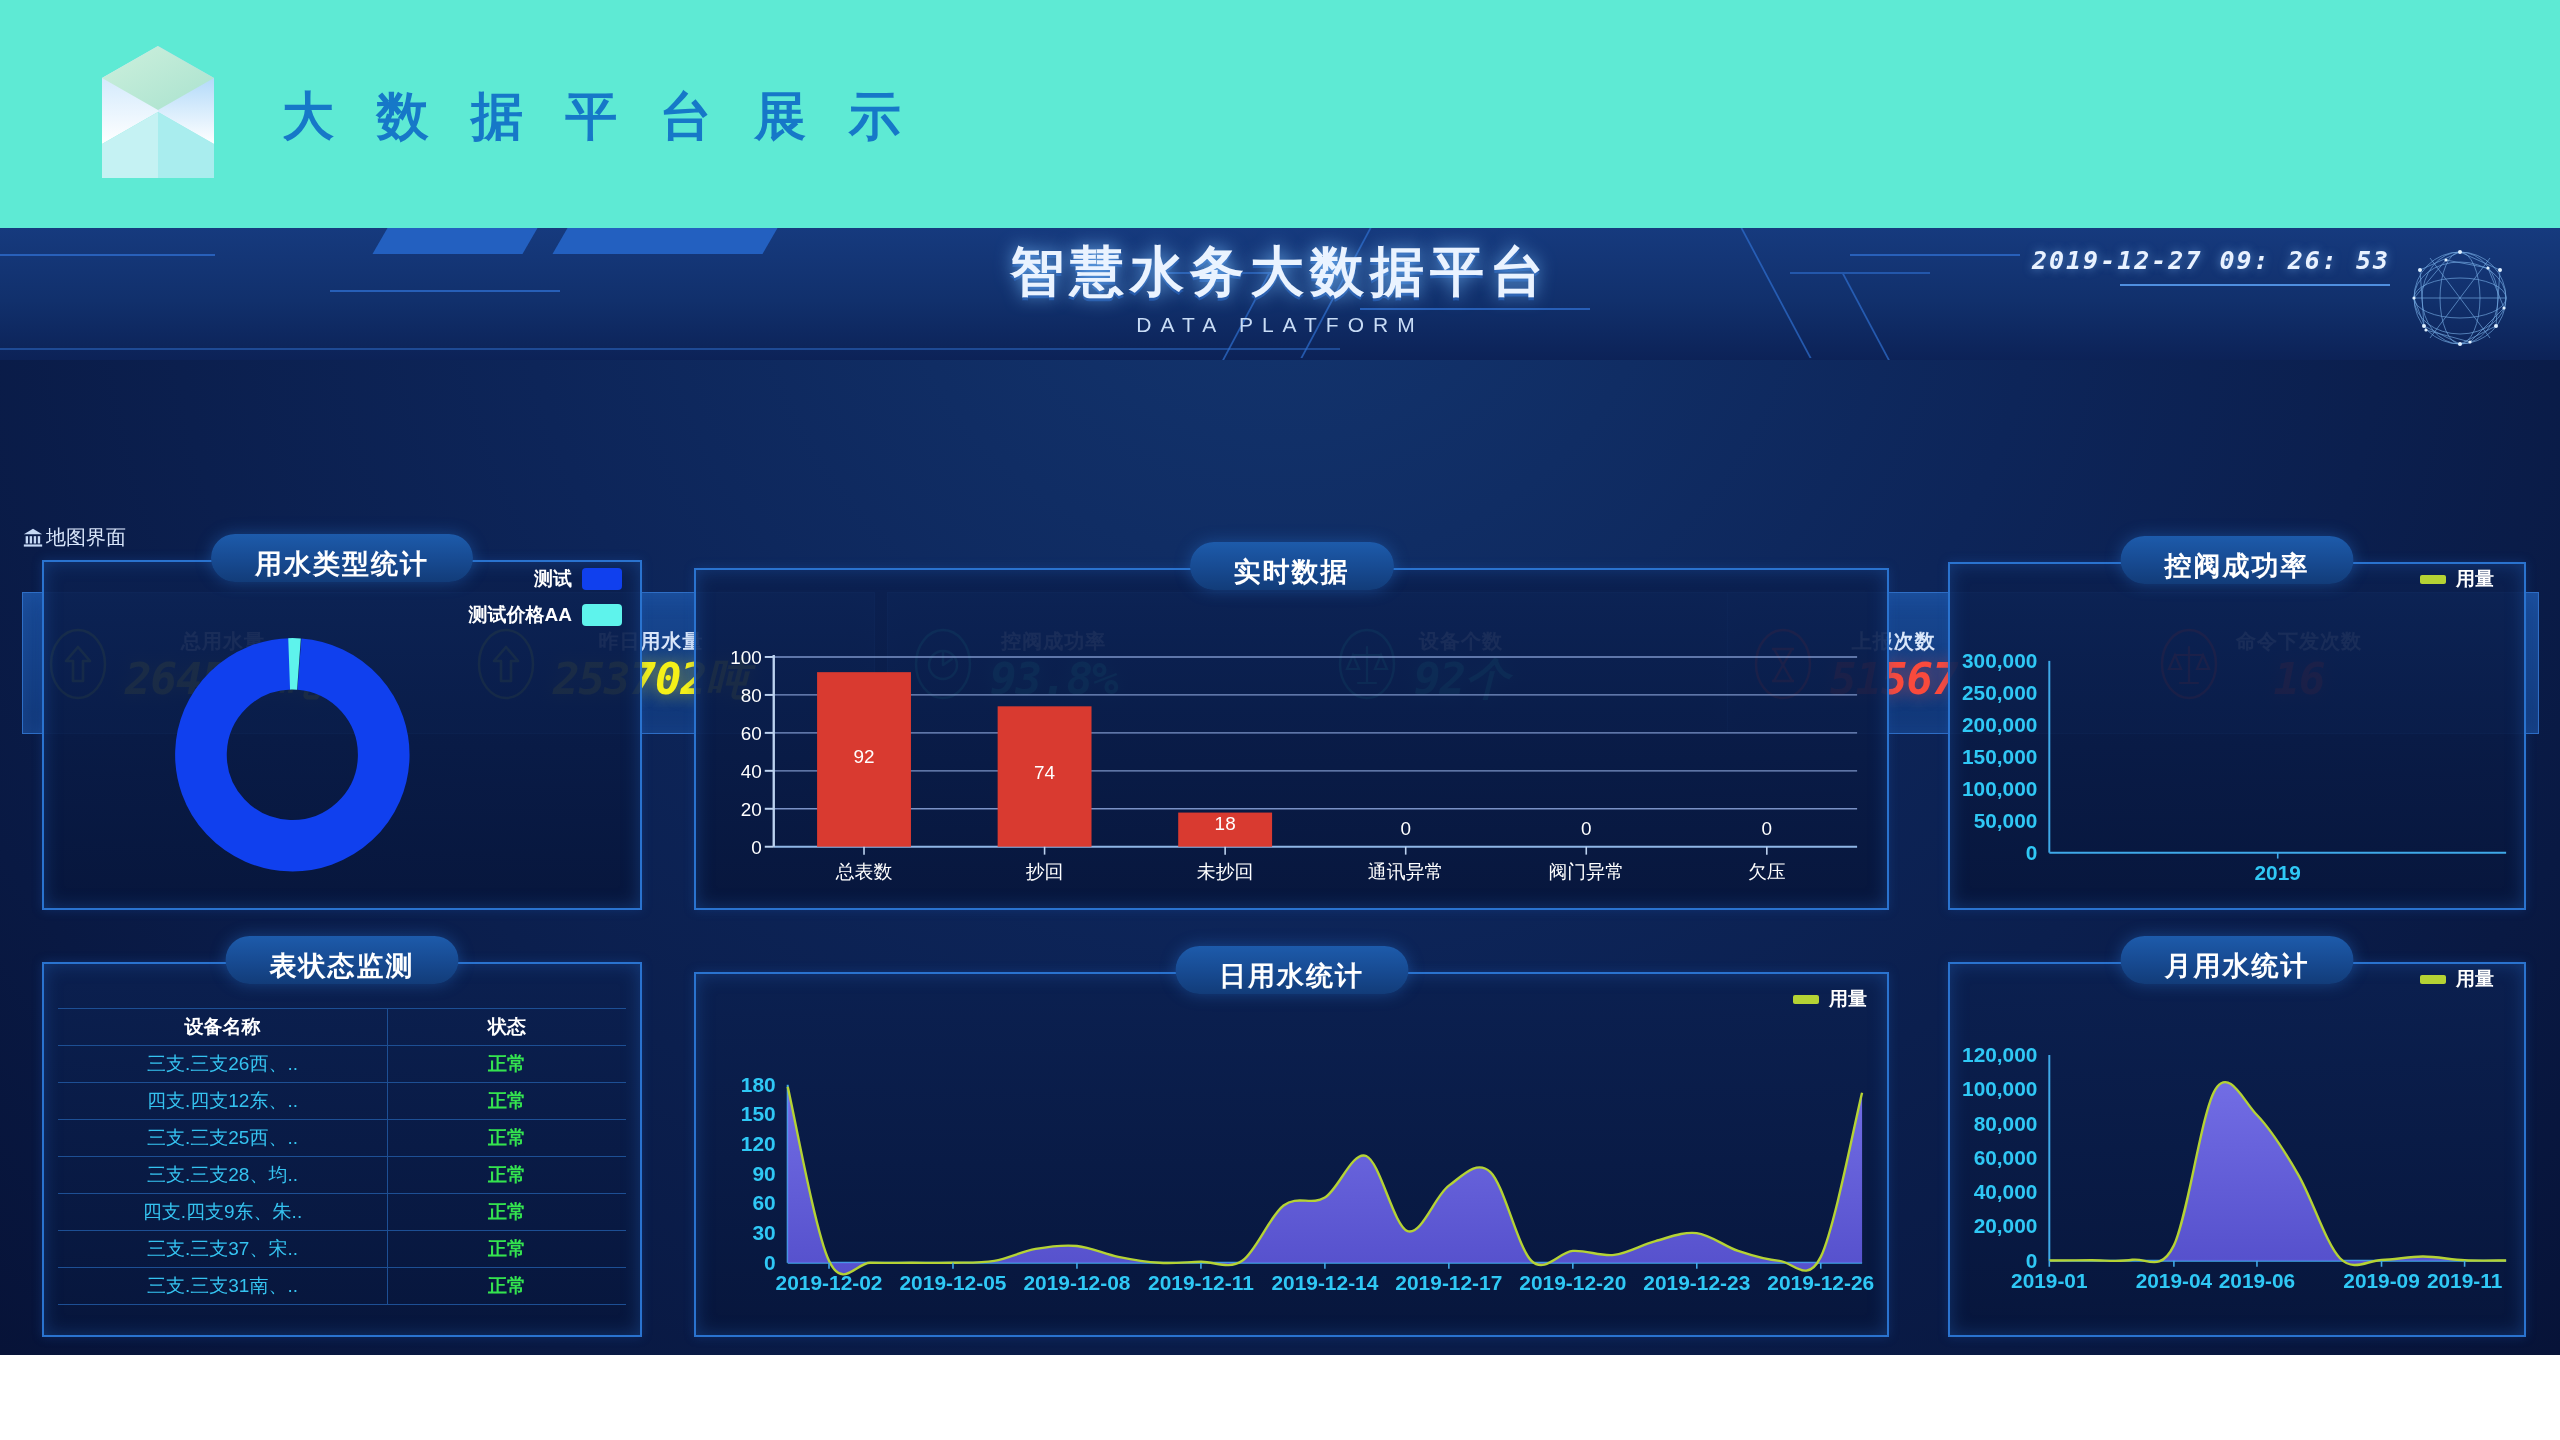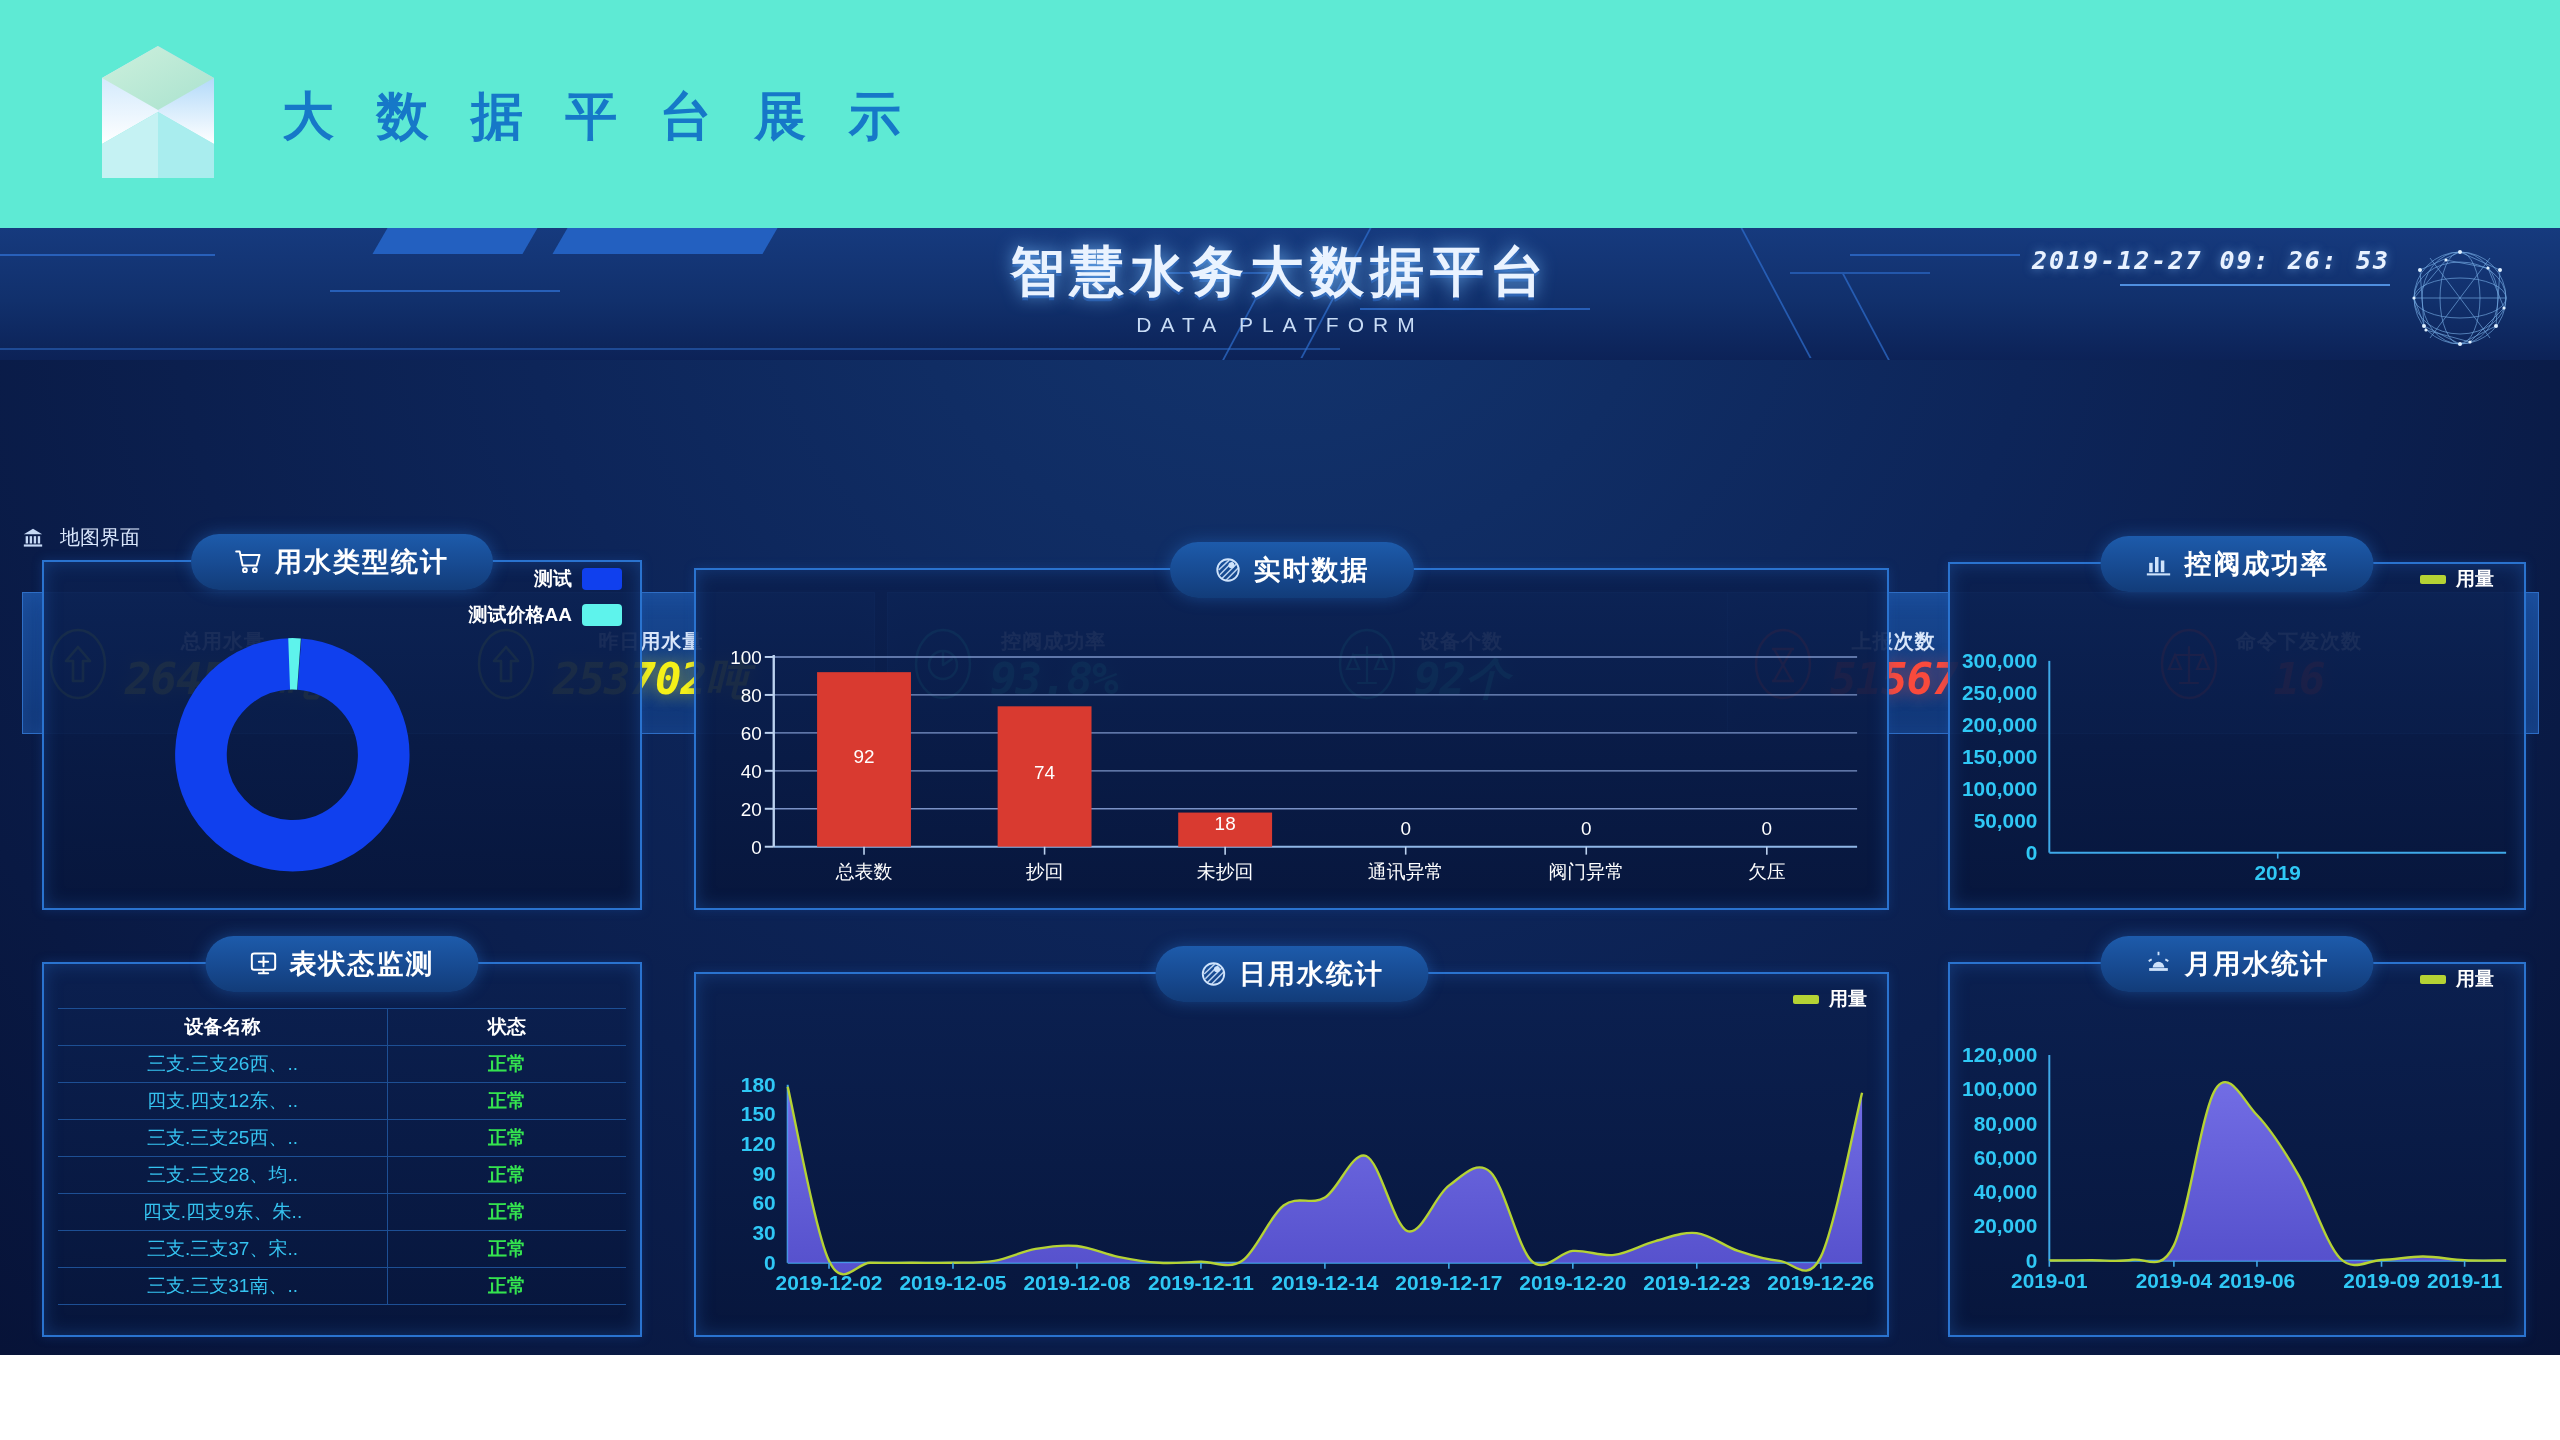--- a/index.html
+++ b/index.html
@@ -62,21 +62,21 @@
   }
   .hdr-clock-underline {
     position: absolute; right: 170px; top: 56px; width: 270px; height: 2px;
     background: #4f8fe0;
   }
   .globe {
     position: absolute; right: 40px; top: 10px; width: 120px; height: 120px;
   }
   .nav-map {
     position: absolute; left: 22px; top: 296px;
-    display: flex; align-items: center; gap: 16px;
+    display: flex; align-items: center; gap: 2px;
     color: #d9e6fb; font-size: 20px;
   }
   .nav-map .ico { width: 22px; height: 22px; display:block; }
 
   
   .kpi-row { position: absolute; left: 0; top: 364px; width: 2560px; height: 142px; }
   .kpi-card {
     position: absolute; top: 0; height: 142px;
     border: 1px solid #2e6ec6;
     background: linear-gradient(180deg, rgba(24,74,150,.95) 0%, rgba(17,55,120,.95) 100%);
@@ -106,26 +106,27 @@
 
   
   .panel {
     position: absolute;
     border: 2px solid #2a73cf;
     background: linear-gradient(180deg, rgba(11,32,80,.92) 0%, rgba(7,22,60,.95) 100%);
     box-shadow: 0 0 18px rgba(40,110,200,.35) inset, 0 0 10px rgba(30,90,180,.3);
   }
   .panel-title {
     position: absolute; top: -28px; left: 50%; transform: translateX(-50%);
-    height: 56px; padding: 0 44px; border-radius: 28px;
+    height: 48px; padding: 0 44px; border-radius: 28px;
     background: linear-gradient(180deg, #1d5bab 0%, #174a91 55%, #123c79 100%);
     display: flex; align-items: center; justify-content: flex-end; gap: 12px;
     color: #ffffff; font-size: 27px; font-weight: 700; letter-spacing: 2px;
     white-space: nowrap; z-index: 5;
     box-shadow: 0 0 16px rgba(40,110,200,.45);
+    flex-direction: column;
   }
   .panel-title .ico { width: 28px; height: 28px; display: block; }
 
   
   .p-type   { left: 42px;   top: 560px;  width: 600px;  height: 350px; }
   .p-table  { left: 42px;   top: 962px;  width: 600px;  height: 375px; }
   .p-rt     { left: 694px;  top: 568px;  width: 1195x; height: 342px; }
   .p-daily  { left: 694px;  top: 972px;  width: 1195px; height: 365px; padding-left: 28px; }
   .p-year   { left: 1948px; top: 562px;  width: 578px;  height: 348px; }
   .p-month  { left: 1948px; top: 962px;  width: 578px;  height: 375px; }

